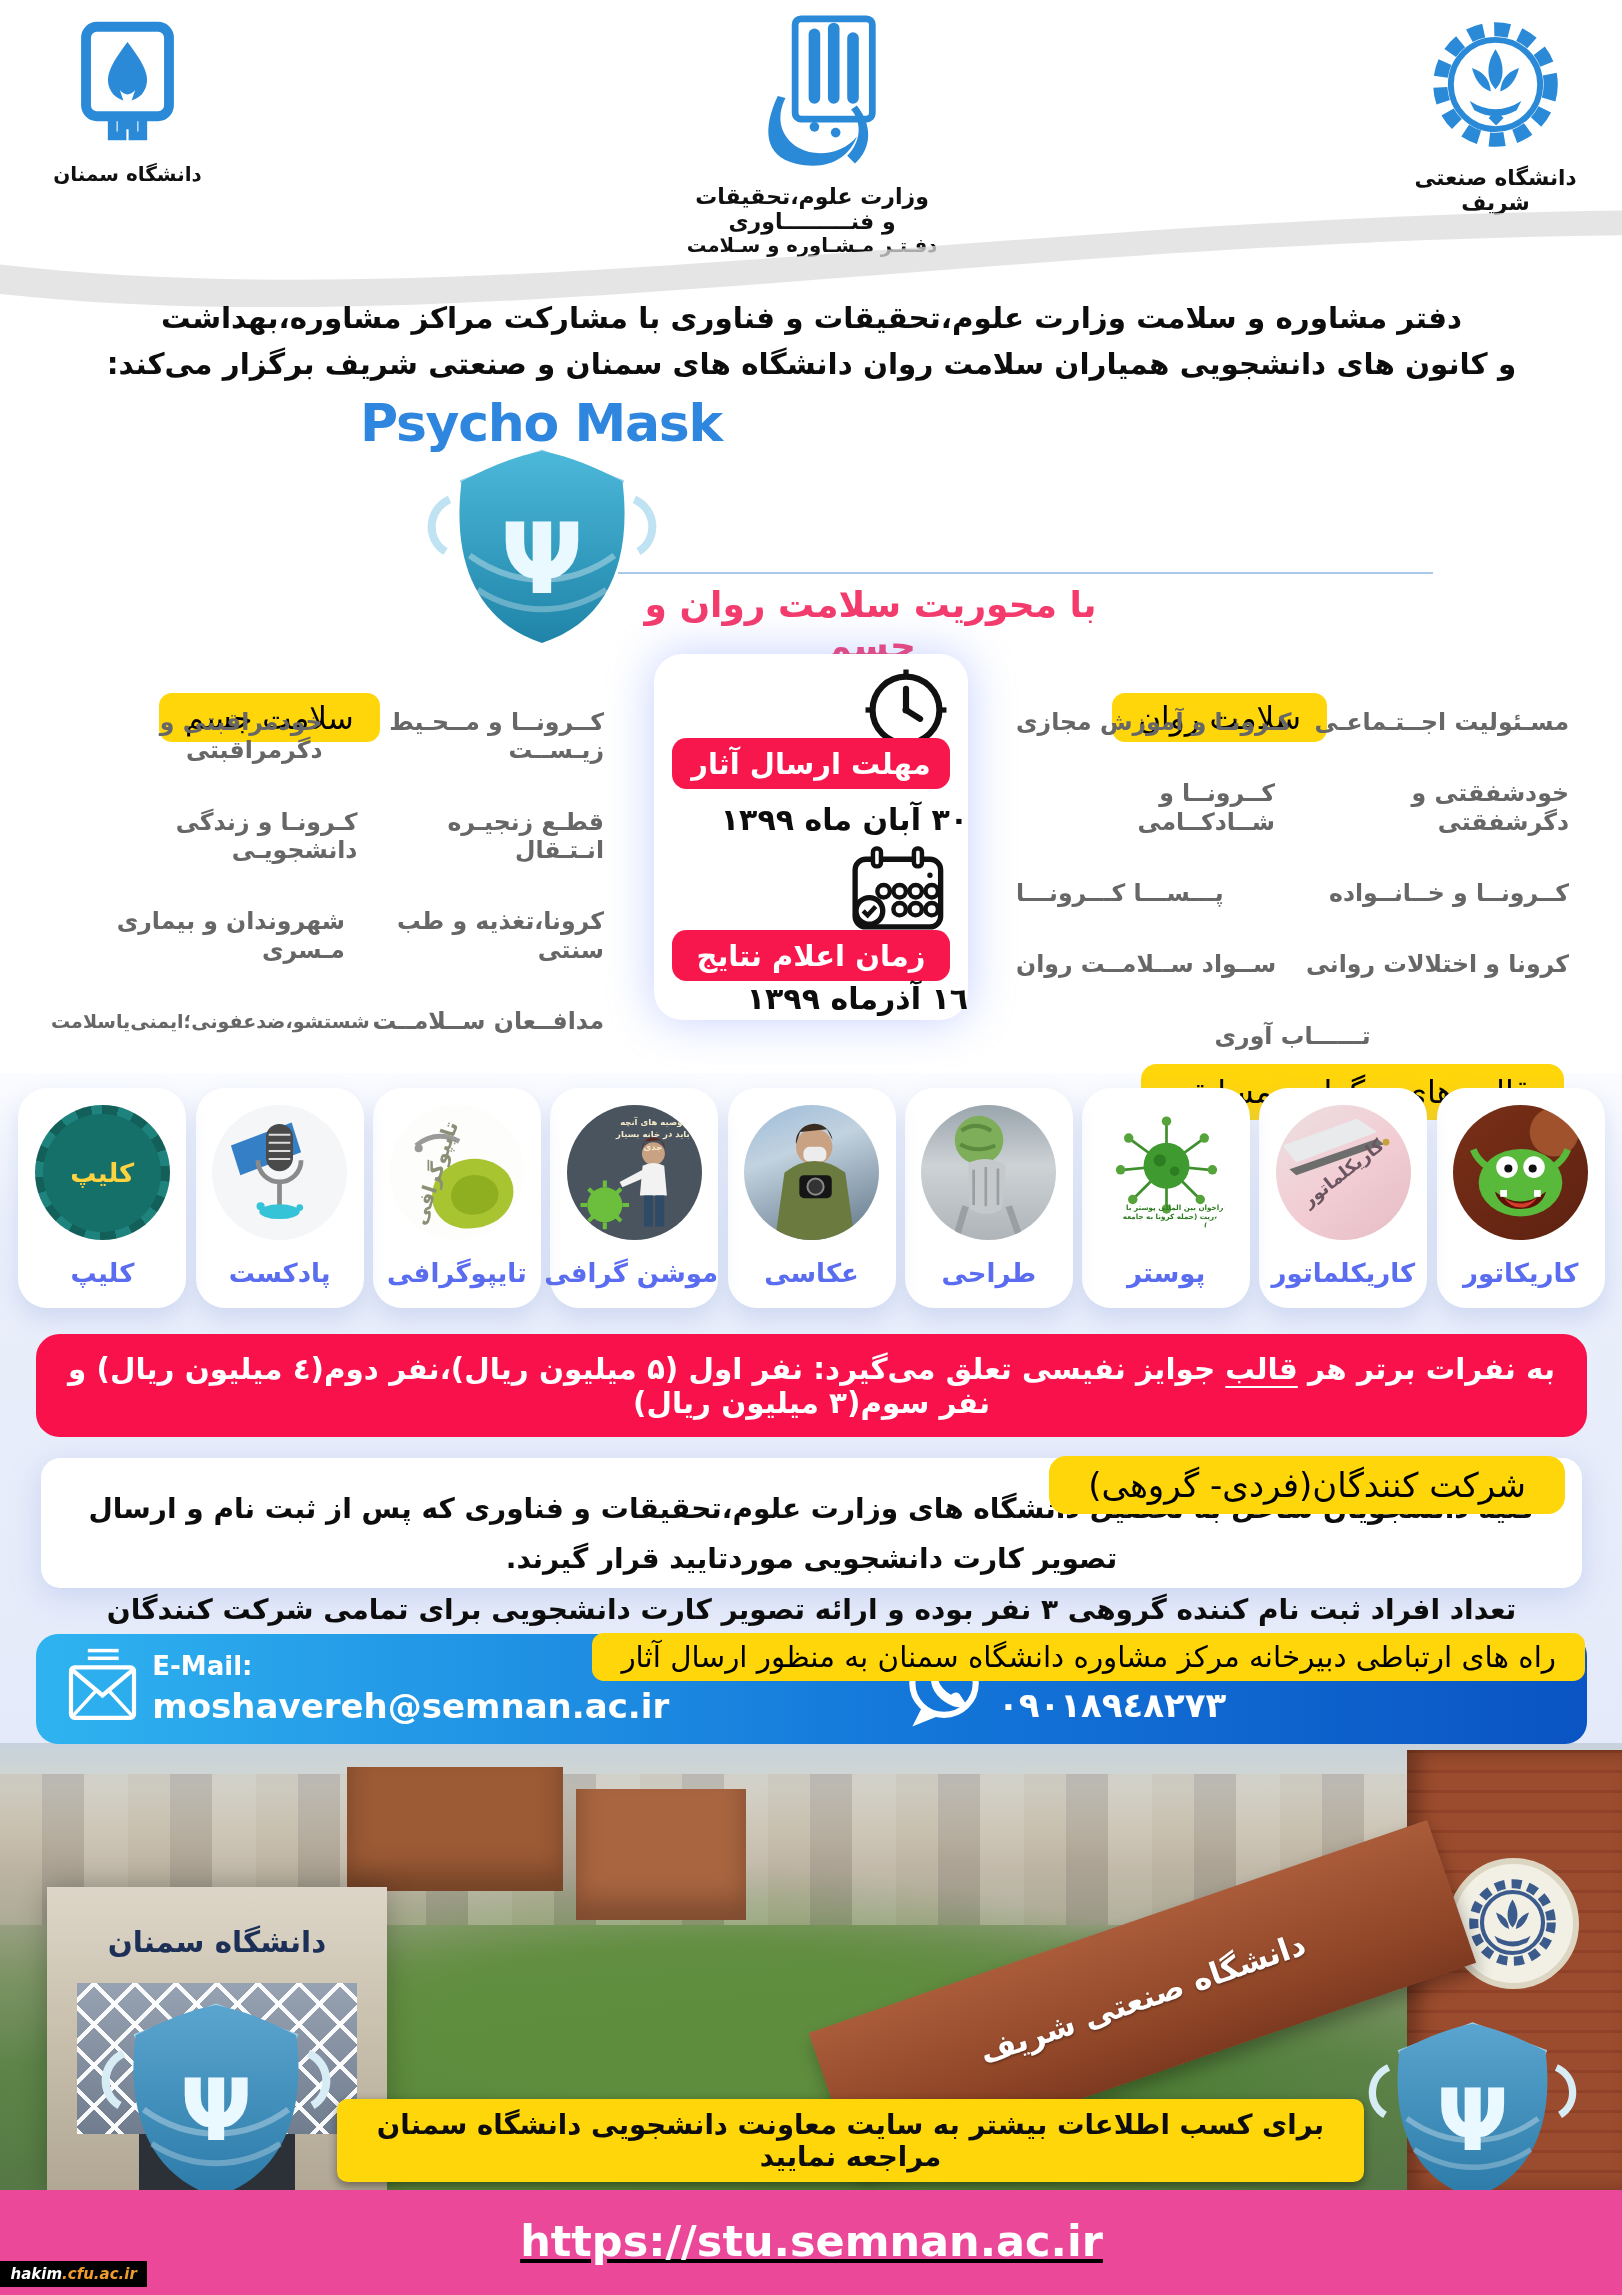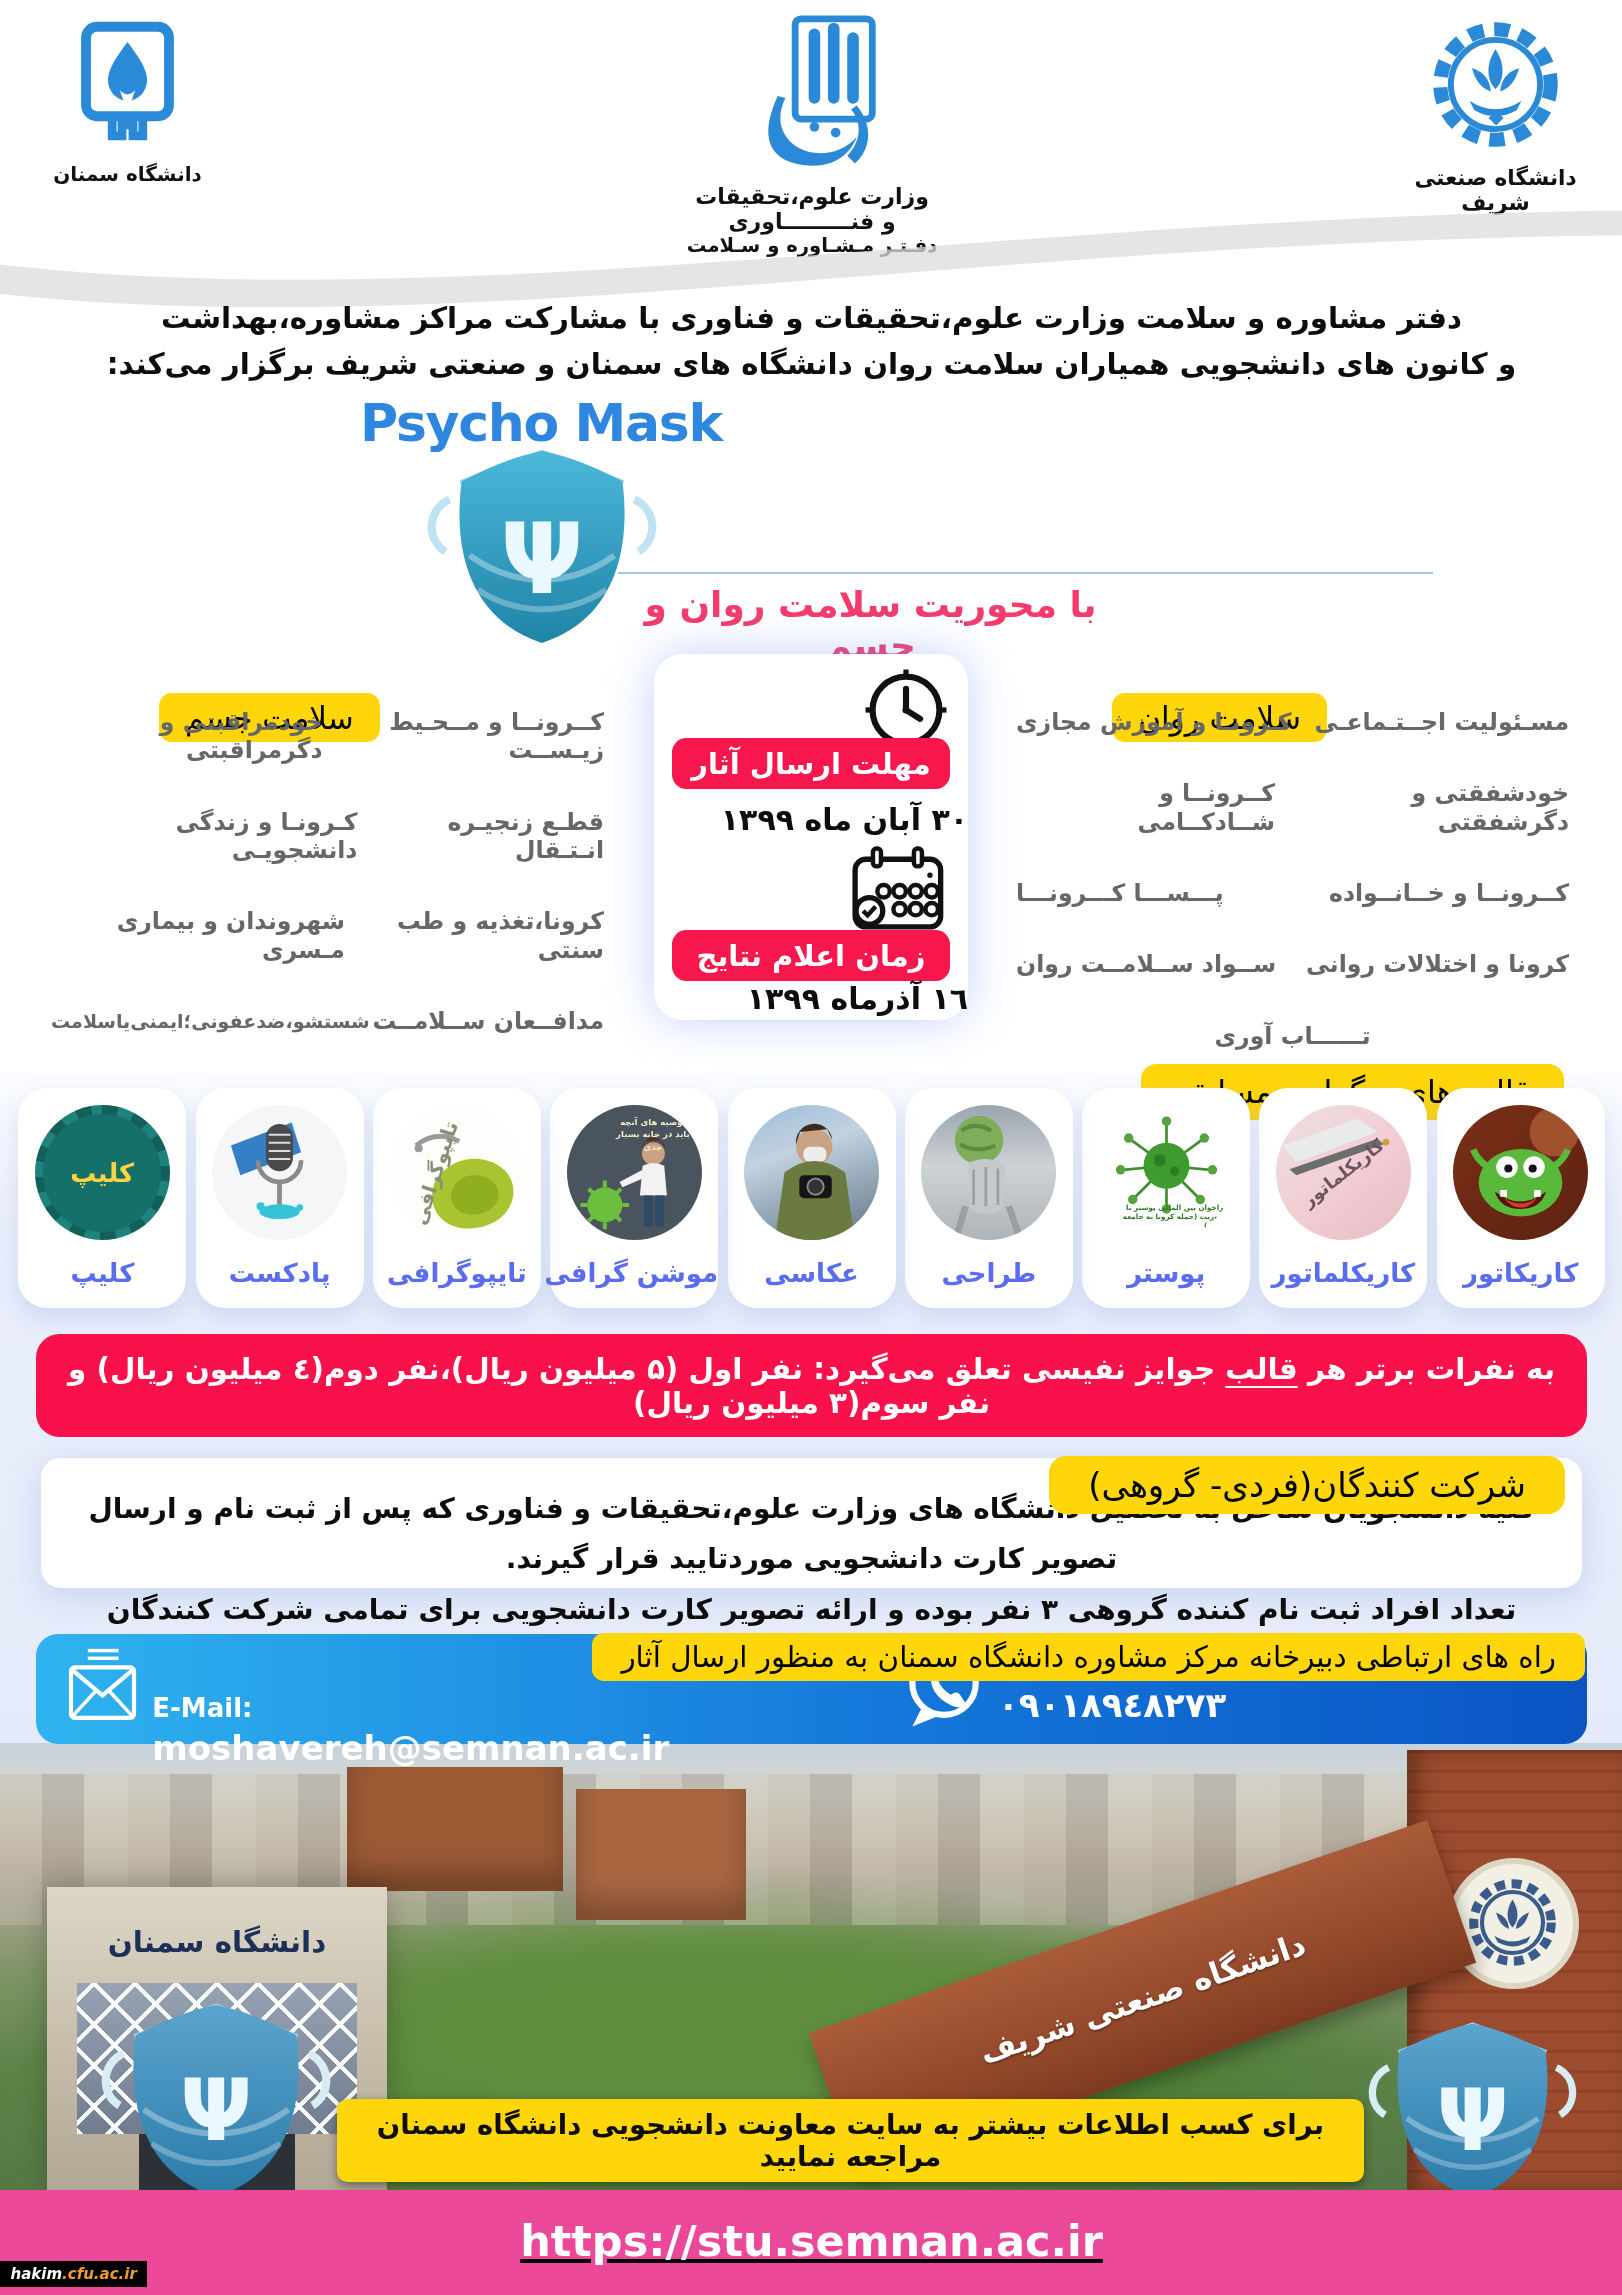--- a/index.html
+++ b/index.html
@@ -118,21 +118,21 @@
                border-radius:19.6px; box-shadow:0 7.9px 29px rgba(150,170,230,.35); z-index:2; }
   .part-text { position:absolute; left:39px; right:39px; top:26px; text-align:center; direction:rtl;
                font-size:28px; font-weight:bold; color:#0d0d0d; line-height:1.8; }
 
   
   .contact-banner { right:38px; top:1585px; font-size:29.4px; padding:7.2px 29px; border-radius:11.8px; z-index:3; }
   .contact-bar { position:absolute; left:36px; right:36px; top:1634px; height:110px; border-radius:22px;
                  background:linear-gradient(90deg,#2fb3f0 0%, #1478da 55%, #0a54c4 100%); z-index:2; }
   .email-group { position:absolute; left:27.5px; top:10.5px; display:flex; color:#fff; }
   .email-ic { width:77px; height:84px; margin-right:11.8px; }
-  .email-texts { padding-top:6.5px;margin-top:42px; }
+  .email-texts { padding-top:6.5px; }
   .email-label { font-size:26px; font-weight:bold; }
   .email-value { font-size:34px; font-weight:bold; margin-top:5.2px; }
   .wa-group { position:absolute; left:864px; top:9.2px; display:flex; color:#fff; }
   .wa-ic { width:85px; height:92px; margin-right:13px; }
   .wa-texts { padding-top:6.5px; }
   .wa-label { font-size:26px; font-weight:bold; }
   .wa-value { font-size:34px; font-weight:bold; margin-top:5.2px; direction:ltr; }
 
   
   .photo { position:absolute; left:0; top:1743px; width:1623px; height:447px; overflow:hidden;

